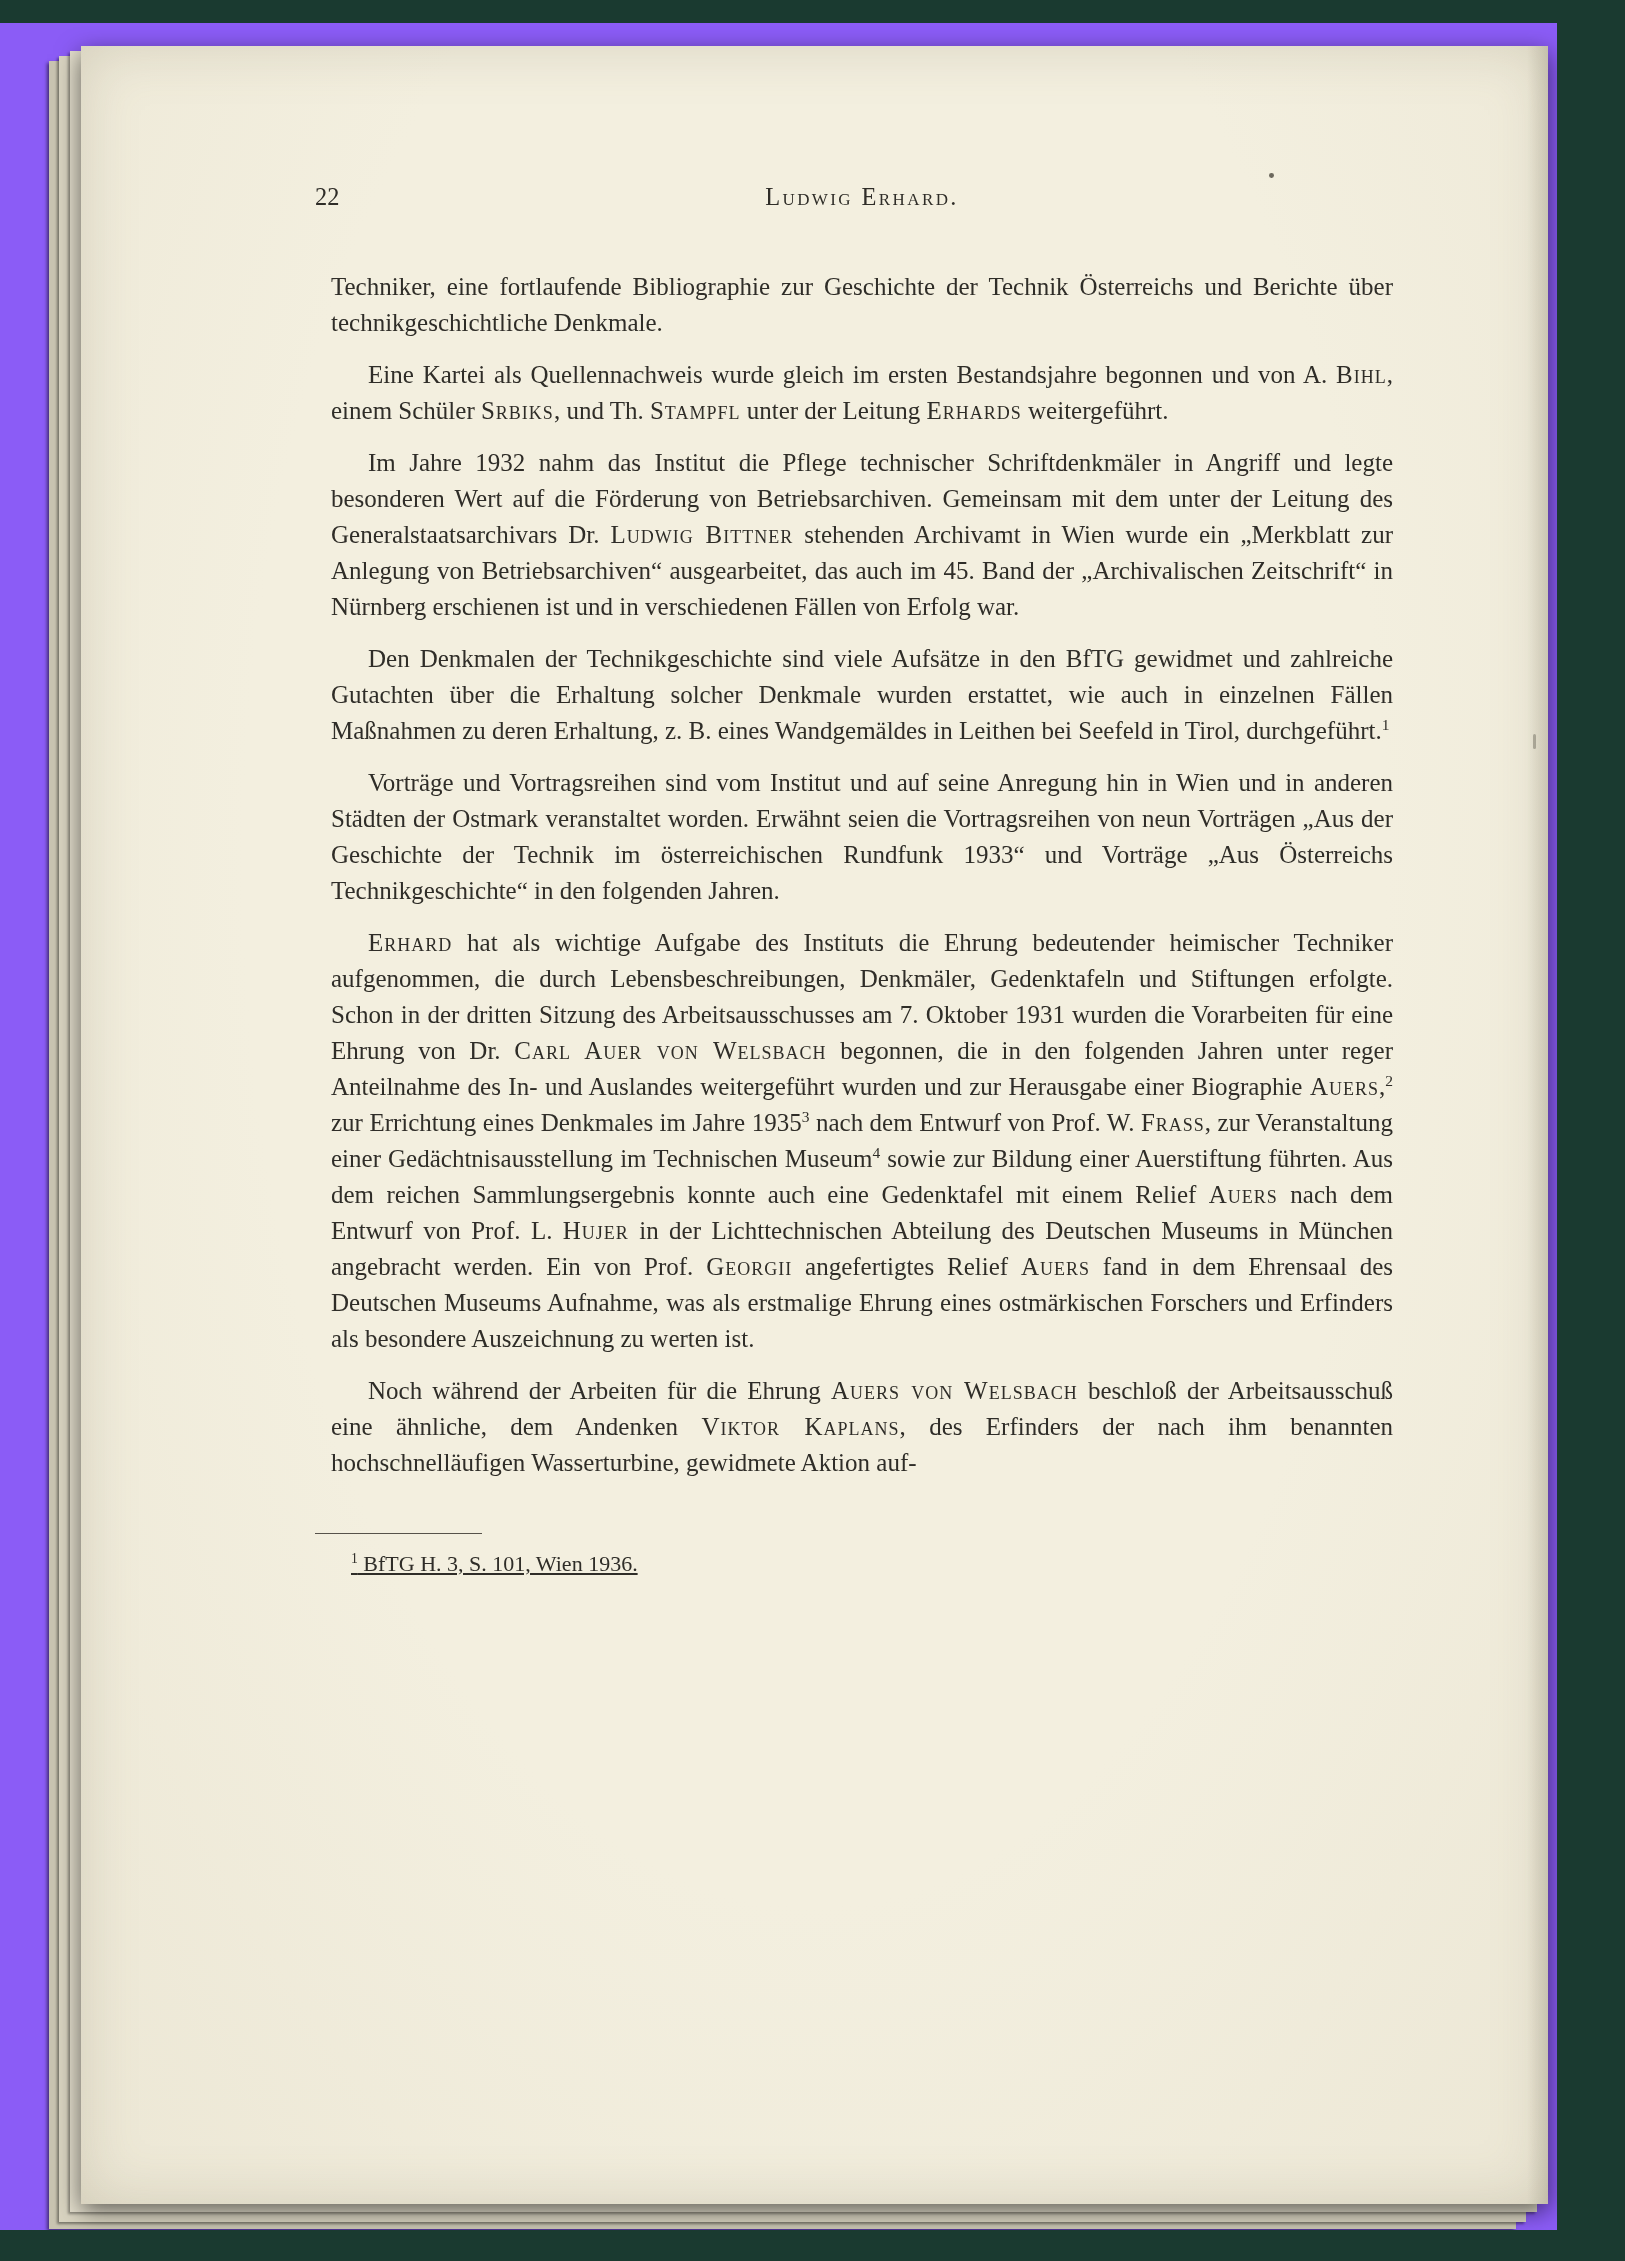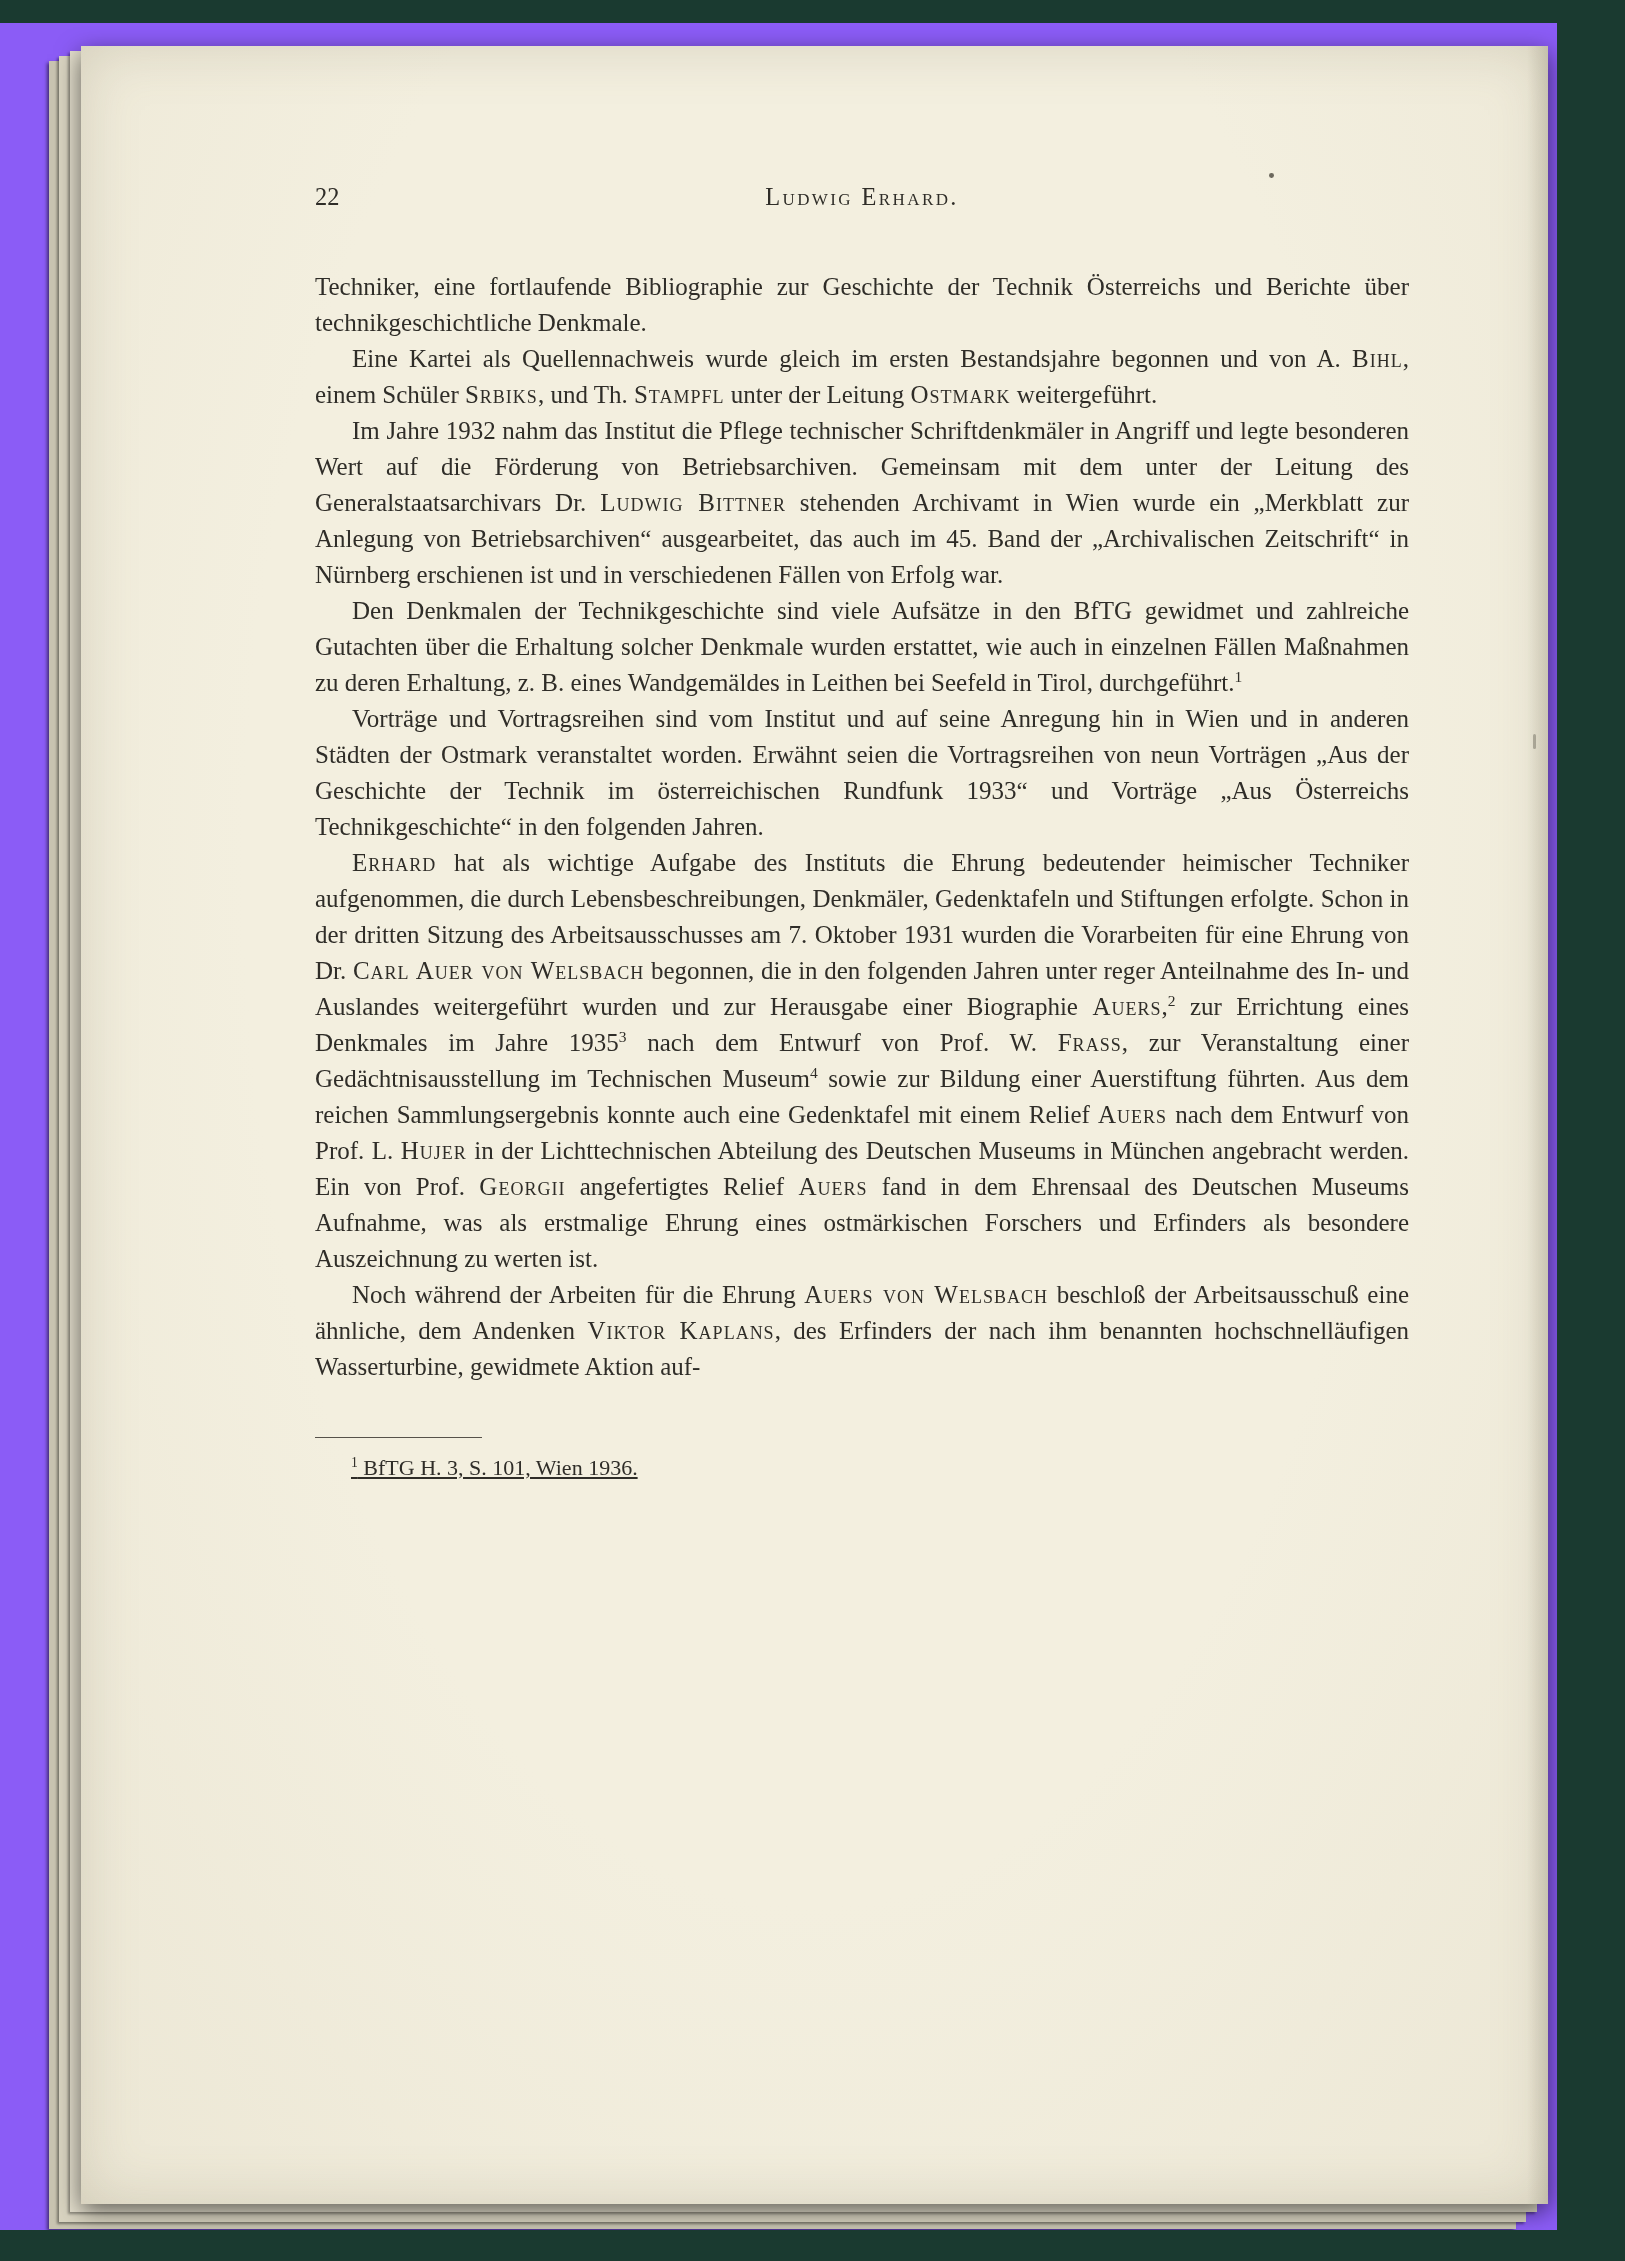--- a/index.html
+++ b/index.html
@@ -46,21 +46,21 @@
     color: #2f2d28;
   }
   .page-header { position: relative; height: 36px; font-size: 24.4px; }
   .page-number { position: absolute; left: 0; top: 0; }
   .running-header {
     display: block; text-align: center;
     font-variant: small-caps; letter-spacing: 2.4px;
   }
 
   .body-paragraphs { margin-top: 50px; font-size: 25px; line-height: 36px; text-align: justify; }
-  .para { margin: 0; }
+  .para { margin: 16px; }
   .para.indent { text-indent: 37px; }
   .sc { font-variant: small-caps; letter-spacing: 1px; }
   sup { font-size: 0.62em; line-height: 0; }
 
   .footnote-rule {
     width: 167px; height: 0;
     border-top: 1.6px solid #56524a;
     margin: 52px 0 13px 0;
   }
   .footnote-list { font-size: 22px; line-height: 33px; text-align: justify; text-decoration: underline; }
@@ -86,21 +86,21 @@
 
     <div class="text-column">
 
       <div class="page-header">
         <span class="page-number">22</span>
         <span class="running-header">Ludwig Erhard.</span>
       </div>
 
       <div class="body-paragraphs">
           <p class="para"><span>Techniker, eine fortlaufende Bibliographie zur Geschichte der Technik Österreichs und Berichte über technikgeschichtliche Denkmale.</span></p>
-          <p class="para indent"><span>Eine Kartei als Quellennachweis wurde gleich im ersten Bestandsjahre begonnen und von A. </span><span class="sc">Bihl</span><span>, einem Schüler </span><span class="sc">Srbiks</span><span>, und Th. </span><span class="sc">Stampfl</span><span> unter der Leitung </span><span class="sc">Ostmark</span><span> weitergeführt.</span></p>
+          <p class="para indent"><span>Eine Kartei als Quellennachweis wurde gleich im ersten Bestandsjahre begonnen und von A. </span><span class="sc">Bihl</span><span>, einem Schüler </span><span class="sc">Srbiks</span><span>, und Th. </span><span class="sc">Stampfl</span><span> unter der Leitung </span><span class="sc">Erhards</span><span> weitergeführt.</span></p>
           <p class="para indent"><span>Im Jahre 1932 nahm das Institut die Pflege technischer Schriftdenkmäler in Angriff und legte besonderen Wert auf die Förderung von Betriebsarchiven. Gemeinsam mit dem unter der Leitung des Generalstaatsarchivars Dr. </span><span class="sc">Ludwig Bittner</span><span> stehenden Archivamt in Wien wurde ein „Merkblatt zur Anlegung von Betriebsarchiven“ ausgearbeitet, das auch im 45. Band der „Archivalischen Zeitschrift“ in Nürnberg erschienen ist und in verschiedenen Fällen von Erfolg war.</span></p>
           <p class="para indent"><span>Den Denkmalen der Technikgeschichte sind viele Aufsätze in den BfTG gewidmet und zahlreiche Gutachten über die Erhaltung solcher Denkmale wurden erstattet, wie auch in einzelnen Fällen Maßnahmen zu deren Erhaltung, z. B. eines Wandgemäldes in Leithen bei Seefeld in Tirol, durchgeführt.</span><sup>1</sup></p>
           <p class="para indent"><span>Vorträge und Vortragsreihen sind vom Institut und auf seine Anregung hin in Wien und in anderen Städten der Ostmark veranstaltet worden. Erwähnt seien die Vortragsreihen von neun Vorträgen „Aus der Geschichte der Technik im österreichischen Rundfunk 1933“ und Vorträge „Aus Österreichs Technikgeschichte“ in den folgenden Jahren.</span></p>
           <p class="para indent"><span class="sc">Erhard</span><span> hat als wichtige Aufgabe des Instituts die Ehrung bedeutender heimischer Techniker aufgenommen, die durch Lebensbeschreibungen, Denkmäler, Gedenktafeln und Stiftungen erfolgte. Schon in der dritten Sitzung des Arbeitsausschusses am 7. Oktober 1931 wurden die Vorarbeiten für eine Ehrung von Dr. </span><span class="sc">Carl Auer von Welsbach</span><span> begonnen, die in den folgenden Jahren unter reger Anteilnahme des In- und Auslandes weitergeführt wurden und zur Herausgabe einer Biographie </span><span class="sc">Auers</span><span>,</span><sup>2</sup><span> zur Errichtung eines Denkmales im Jahre 1935</span><sup>3</sup><span> nach dem Entwurf von Prof. W. </span><span class="sc">Frass</span><span>, zur Veranstaltung einer Gedächtnisausstellung im Technischen Museum</span><sup>4</sup><span> sowie zur Bildung einer Auerstiftung führten. Aus dem reichen Sammlungsergebnis konnte auch eine Gedenktafel mit einem Relief </span><span class="sc">Auers</span><span> nach dem Entwurf von Prof. L. </span><span class="sc">Hujer</span><span> in der Lichttechnischen Abteilung des Deutschen Museums in München angebracht werden. Ein von Prof. </span><span class="sc">Georgii</span><span> angefertigtes Relief </span><span class="sc">Auers</span><span> fand in dem Ehrensaal des Deutschen Museums Aufnahme, was als erstmalige Ehrung eines ostmärkischen Forschers und Erfinders als besondere Auszeichnung zu werten ist.</span></p>
           <p class="para indent"><span>Noch während der Arbeiten für die Ehrung </span><span class="sc">Auers von Welsbach</span><span> beschloß der Arbeitsausschuß eine ähnliche, dem Andenken </span><span class="sc">Viktor Kaplans</span><span>, des Erfinders der nach ihm benannten hochschnelläufigen Wasserturbine, gewidmete Aktion auf-</span></p>
         </div>
 
       <div class="footnote-rule"></div>
 
       <div class="footnote-list">

